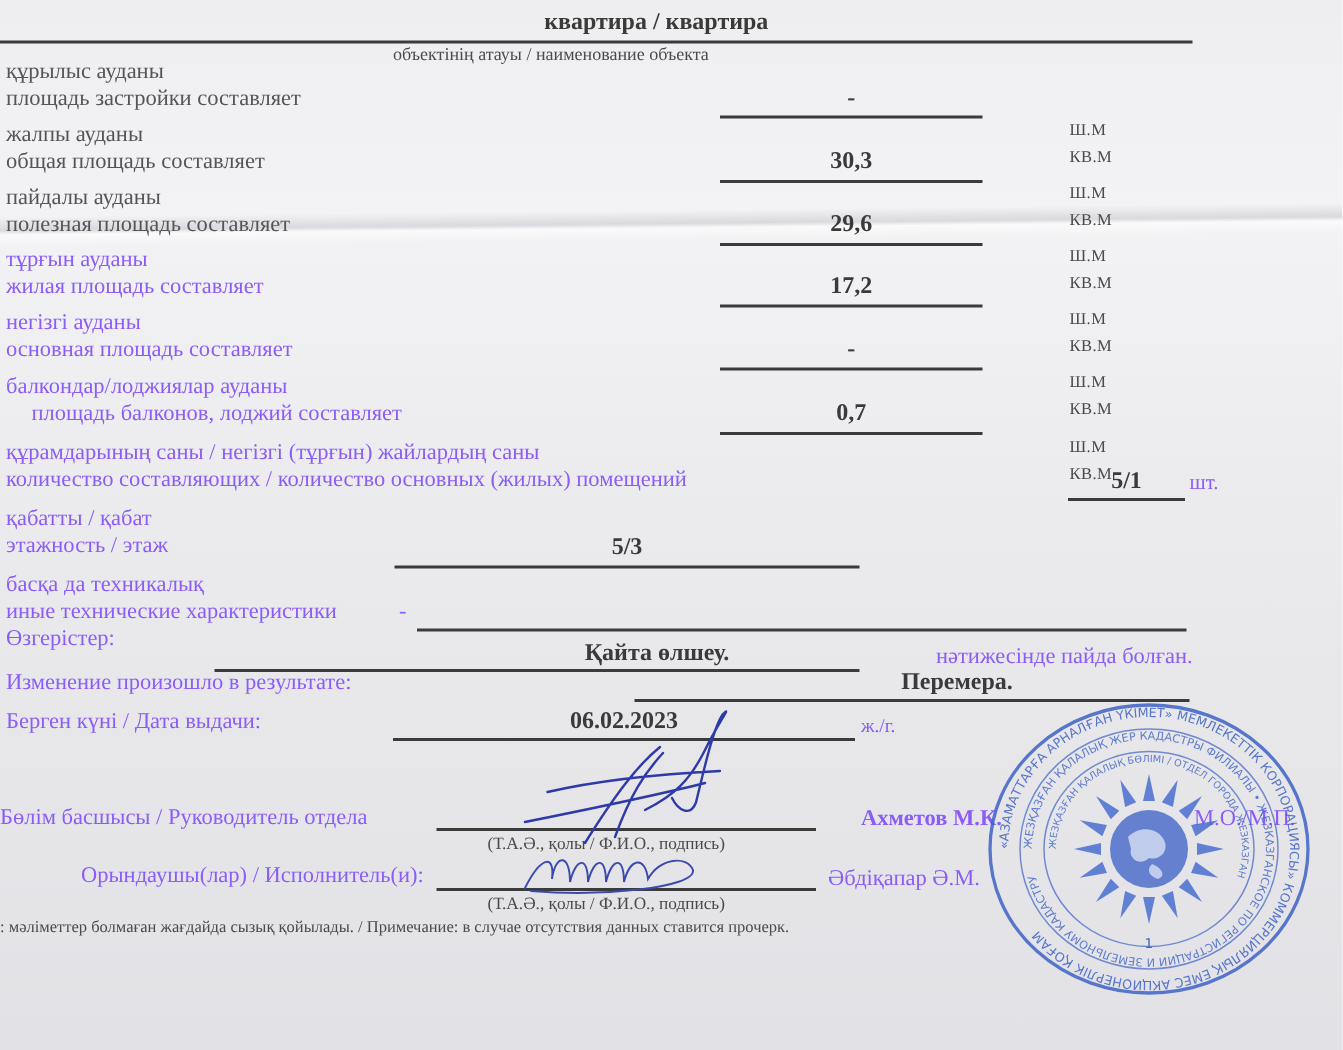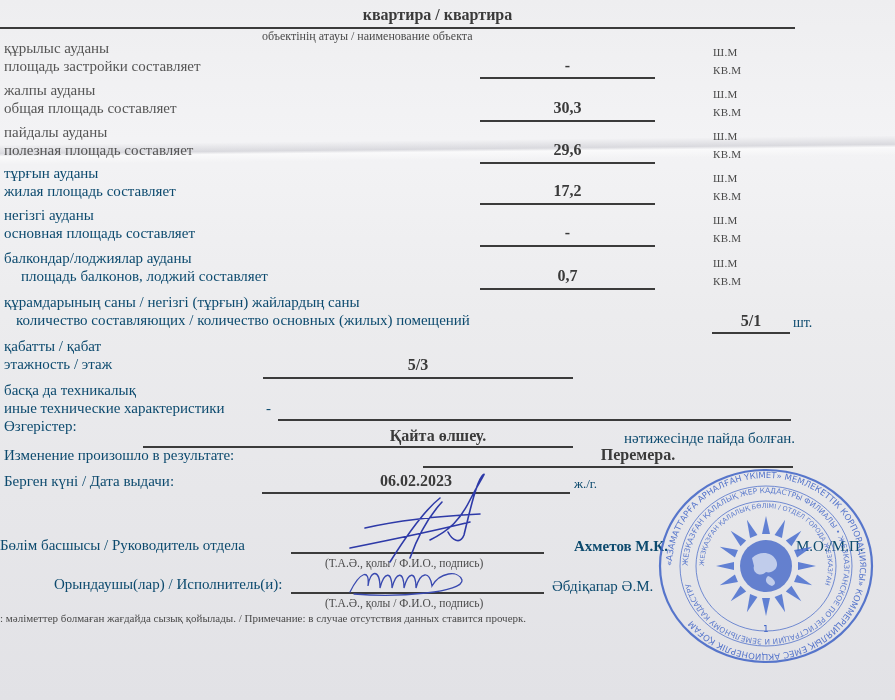--- a/index.html
+++ b/index.html
@@ -1,24 +1,24 @@
 <!DOCTYPE html>
 <html><head>
 <meta charset="utf-8">
 <style>
   html,body{margin:0;padding:0;}
   body{width:895px;height:700px;overflow:hidden;position:relative;
     background:linear-gradient(180deg,#eeeef0 0%,#f3f3f5 20%,#ececee 45%,#e7e7ea 70%,#e2e2e6 100%);
     font-family:"Liberation Serif","DejaVu Serif",serif;color:#3a3a3c;}
   .abs{position:absolute;white-space:nowrap;}
-  .lbl{font-size:15px;color:#0c4a6e;line-height:17px;}
+  .lbl{font-size:15px;color:#8b5cf6;line-height:17px;}
   .lbl.faded{color:#555;}
   .val{font-size:16px;font-weight:bold;color:#3a3a3a;text-align:center;}
   .line{position:absolute;height:1.5px;background:#3b3b3b;}
-  .unit{font-size:11px;color:#4a4a4a;letter-spacing:0.3px;line-height:17px;}
+  .unit{font-size:11px;color:#4a4a4a;letter-spacing:0.3px;line-height:17px;margin-top:35px;}
   .small{font-size:11px;color:#4a4a4a;}
   .crease{position:absolute;left:0;top:140px;width:895px;height:20px;
     background:linear-gradient(180deg,rgba(255,255,255,0) 0%,rgba(170,170,180,0.35) 45%,rgba(255,255,255,0.6) 60%,rgba(255,255,255,0) 100%);
     transform:rotate(-0.6deg);}
   .stamp{position:absolute;left:655px;top:468px;width:222px;height:196px;}
   svg text{font-family:"DejaVu Sans",sans-serif;}
 </style>
 </head>
 <body>
 
@@ -79,21 +79,21 @@
   <div class="abs lbl" style="left:4px;top:250px;">балкондар/лоджиялар ауданы</div>
   <div class="abs lbl" style="left:4px;top:268px;margin-left:17px;">площадь балконов, лоджий составляет</div>
   <div class="abs val" style="left:480px;top:267px;width:175px;">0,7</div>
   <div class="line" style="left:480px;top:288px;width:175px;"></div>
   <div class="abs unit" style="left:713px;top:255px;">Ш.М</div>
   <div class="abs unit" style="left:713px;top:273px;">КВ.М</div>
 </div>
 
 <div>
   <div class="abs lbl" style="left:4px;top:294px;">құрамдарының саны / негізгі (тұрғын) жайлардың саны</div>
-  <div class="abs lbl" style="left:4px;top:312px;margin-left:12px;">количество составляющих / количество основных (жилых) помещений</div>
+  <div class="abs lbl" style="left:4px;top:312px;">количество составляющих / количество основных (жилых) помещений</div>
   <div class="abs val" style="left:712px;top:312px;width:78px;">5/1</div>
   <div class="line" style="left:712px;top:332px;width:78px;"></div>
   <div class="abs lbl" style="left:793px;top:314px;font-size:14px;">шт.</div>
 </div>
 
 <div>
   <div class="abs lbl" style="left:4px;top:338px;">қабатты / қабат</div>
   <div class="abs lbl" style="left:4px;top:356px;">этажность / этаж</div>
   <div class="abs val" style="left:263px;top:356px;width:310px;">5/3</div>
   <div class="line" style="left:263px;top:377px;width:310px;"></div>

